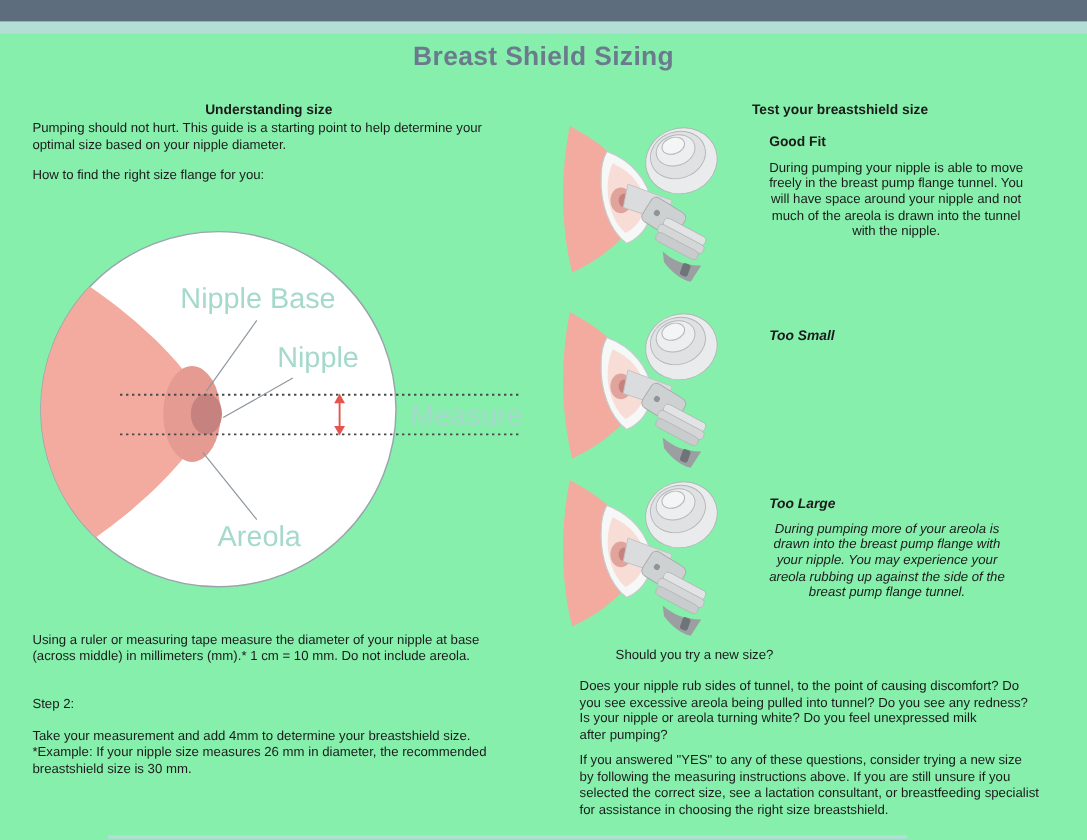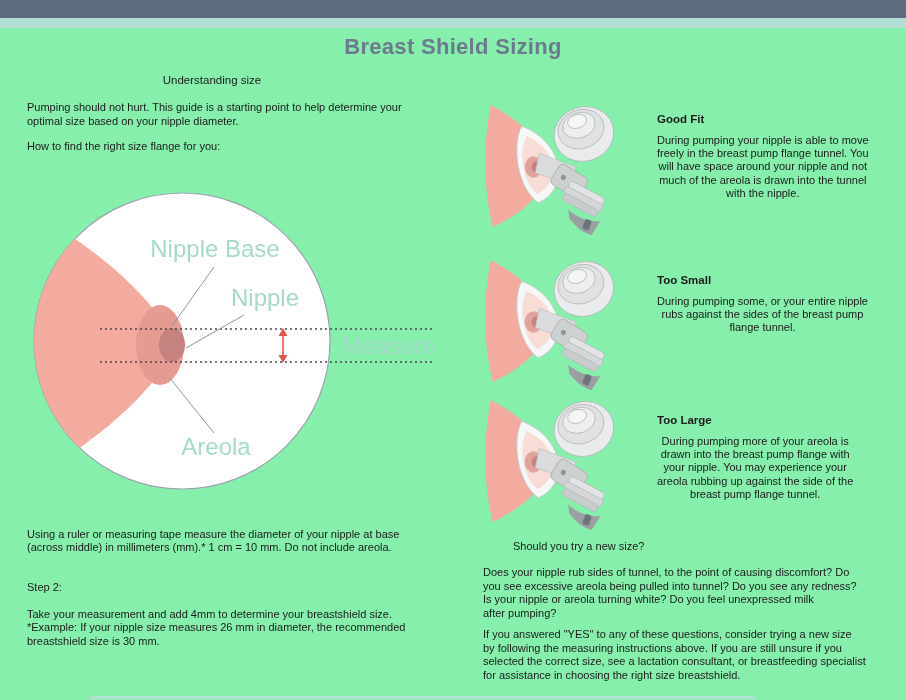--- a/index.html
+++ b/index.html
@@ -6,39 +6,39 @@
   .page {
     position:relative; width:906px; height:700px; background:#86efac;
     font-family:"Liberation Sans", sans-serif; color:#1b1b1b; overflow:hidden;padding-left:36px;
   }
   .bar-slate { position:absolute; left:0; top:0; width:906px; height:18px; background:#5e6d7d; }
   .bar-mint  { position:absolute; left:0; top:18px; width:906px; height:10px; background:#b2ded6; }
   .page-title {
     position:absolute; left:0; top:34px; width:906px; margin:0;
     text-align:center; font-size:22px; font-weight:bold; color:#6b7a8c; letter-spacing:0.3px;
   }
-  .col-heading { position:absolute; margin:0; font-size:11.5px; font-weight:normal; text-align:center; }
+  .col-heading { position:absolute; margin:12px; font-size:11.5px; font-weight:bold; text-align:center; }
   #left-heading  { left:27px;  top:74px; width:370px; }
   #right-heading { left:508px; top:74px; width:360px; }
   .txt { position:absolute; margin:0; font-size:11px; line-height:13.5px; white-space:pre-line; }
   #intro  { left:27px; top:101px; width:430px; }
   #howto  { left:27px; top:140px; width:430px; }
   #step1  { left:27px; top:514px; width:445px; }
   #step2  { left:27px; top:567px; width:445px; }
   #diagram { position:absolute; left:22px; top:178px; }
   .dlabel { font-size:24px; fill:#a5d9cc; font-family:"Liberation Sans", sans-serif; }
-  .section { position:absolute; left:483px; width:412px; display:flex; }
+  .section { position:absolute; left:467px; width:412px; display:flex; }
   #section-good-fit  { top:98px;  }
   #section-too-small { top:253px; }
   #section-too-large { top:393px; }
   .section-icon { flex:none; width:168px; height:138px; }
   .pump-svg { width:160px; height:138px; }
   .section-text { padding-left:6px; }
   .pt-a { padding-top:15px; }
-  .pt-b { padding-top:21px; }
+  .pt-b { padding-top:21px;font-style:italic; }
   .section-title { margin:0 0 9px 0; font-size:11.5px; font-weight:bold; }
   .section-desc { margin:0; font-size:11px; line-height:13.2px; white-space:pre-line;text-align:center; }
   #new-size-q { left:483px; top:540px; width:420px;margin-left:30px; }
   #questions  { left:483px; top:566px; width:425px; }
   #answer     { left:483px; top:628px; width:425px; }
   .bottom-line { position:absolute; left:90px; top:696px; width:666px; height:3px; background:#b2ded6; }
 </style>
 </head>
 <body>
 
@@ -72,20 +72,21 @@
 </svg>
 
 <div class="page">
 
   <div class="bar-slate"></div>
   <div class="bar-mint"></div>
 
   <h1 class="page-title">Breast Shield Sizing</h1>
 
   <h2 class="col-heading" id="left-heading">Understanding size</h2>
+  <h2 class="col-heading" id="right-heading">Test your breastshield size</h2>
 
   <p class="txt" id="howto">How to find the right size flange for you:</p>
   <p class="txt" id="intro">Pumping should not hurt. This guide is a starting point to help determine your
 optimal size based on your nipple diameter.</p>
 
   <svg id="diagram" width="430" height="330" viewBox="0 0 430 330">
     <defs>
       <clipPath id="circleClip">
           <circle cx="160" cy="163" r="148"></circle>
         </clipPath>
@@ -140,23 +141,20 @@
   </div>
 
   <div class="section" id="section-too-small">
     <div class="section-icon">
       <svg class="pump-svg" viewBox="0 0 165 140">
           <use href="#pump"></use>
         </svg>
     </div>
     <div class="section-text pt-b">
       <h3 class="section-title">Too Small</h3>
-      <p class="section-desc">During pumping some, or your entire nipple
-rubs against the sides of the breast pump
-flange tunnel.</p>
     </div>
   </div>
 
   <div class="section" id="section-too-large">
     <div class="section-icon">
       <svg class="pump-svg" viewBox="0 0 165 140">
           <use href="#pump"></use>
         </svg>
     </div>
     <div class="section-text pt-b">

